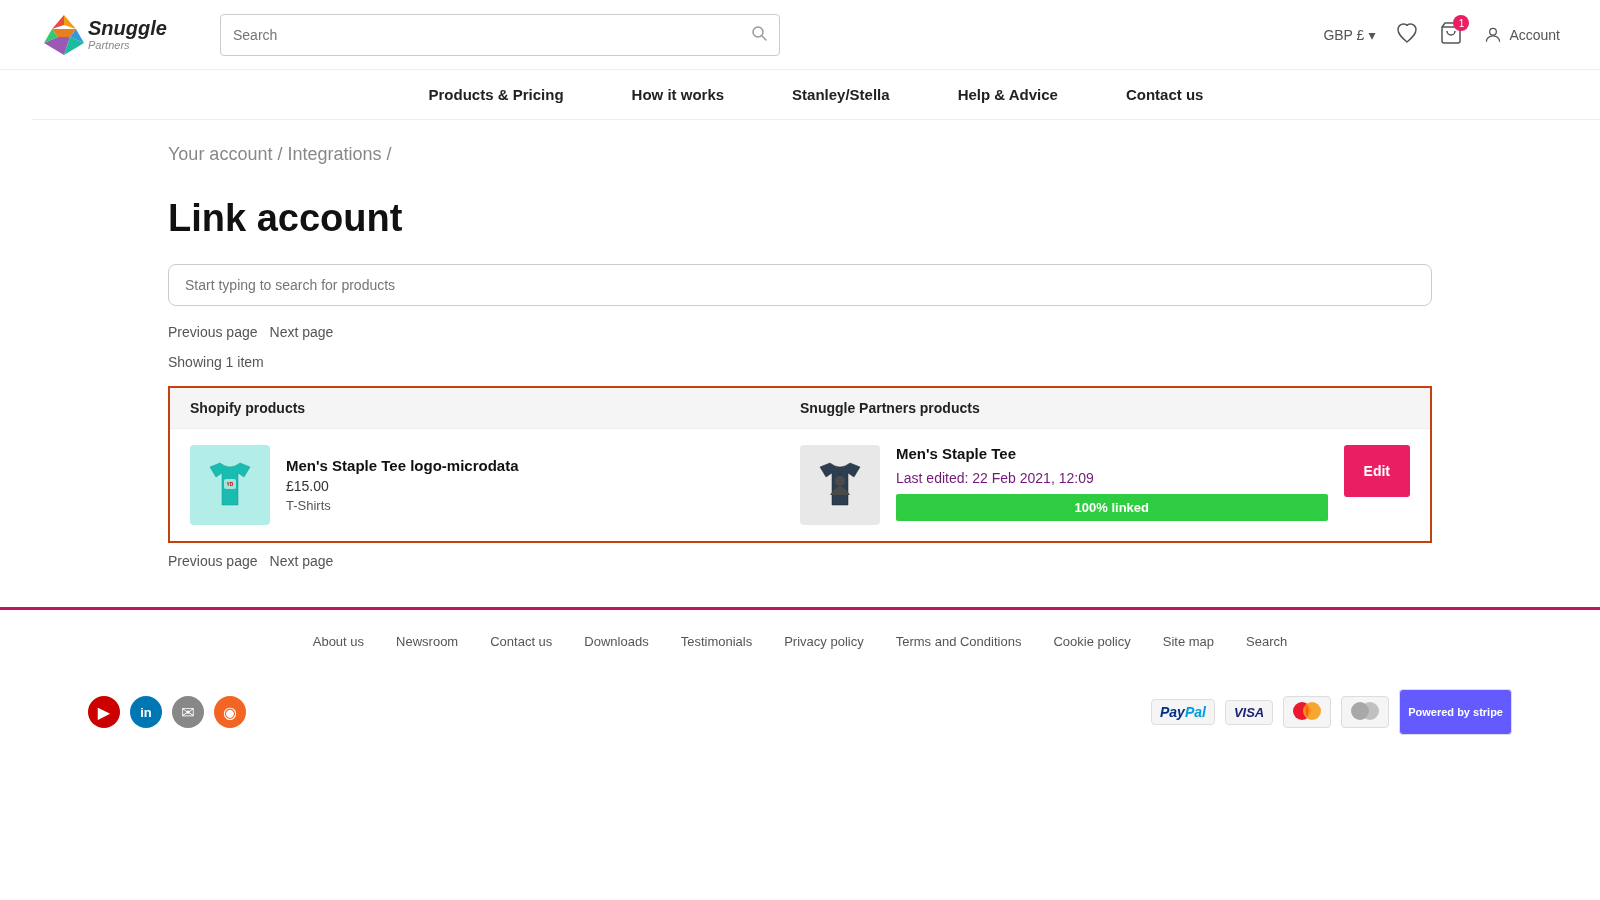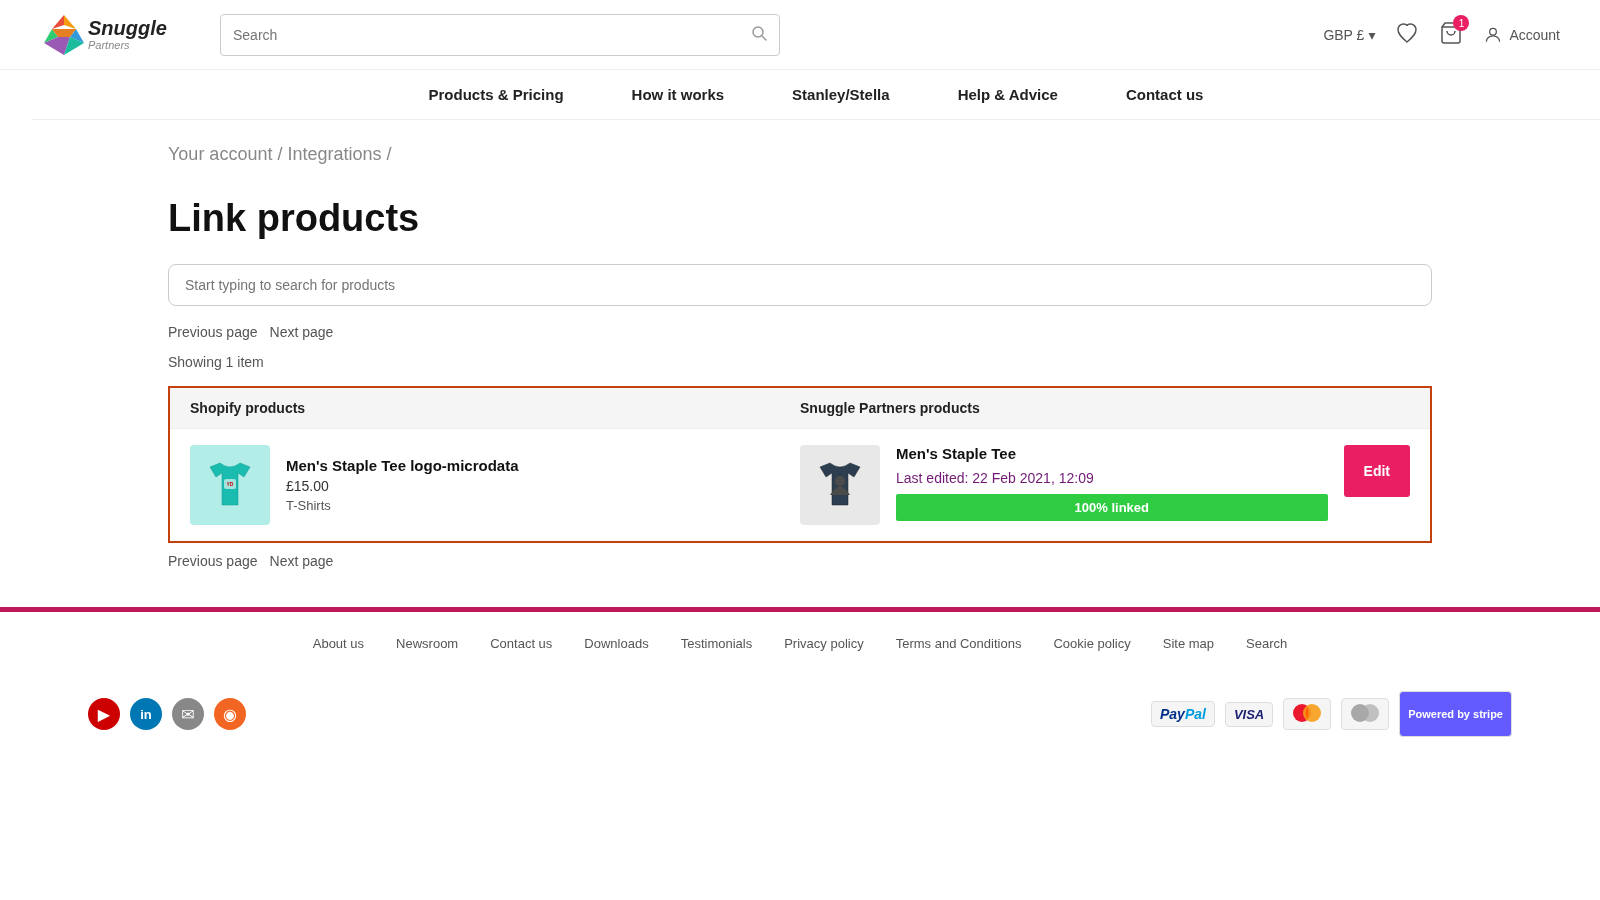--- a/index.html
+++ b/index.html
@@ -242,21 +242,21 @@
     .snuggle-product-col {
       flex: 1;
       display: flex;
       align-items: flex-start;
       gap: 16px;
     }
     .snuggle-details { flex: 1; display: flex; flex-direction: column; gap: 8px; }
 
     
     .footer-links {
-      border-top: 5px solid #be185d;
+      border-top: 3px solid #be185d;
       padding: 24px 88px;
       display: flex;
       flex-wrap: wrap;
       gap: 32px;
       justify-content: center;
     }
     .footer-link {
       font-size: 13px;
       color: #555;
       cursor: pointer;
@@ -393,21 +393,21 @@
 </nav>
 
 <main class="main">
   <div class="breadcrumb">
     <span>Your account</span>
     <span> / </span>
     <span>Integrations</span>
     <span> /</span>
   </div>
 
-  <h1 class="page-title">Link products</h1>
+  <h1 class="page-title">Link account</h1>
 
   <input class="product-search" type="text" placeholder="Start typing to search for products" style="">
 
   <div class="pagination-row">
     <button class="page-btn">Previous page</button>
     <button class="page-btn">Next page</button>
   </div>
 
   <div class="showing-label">Showing 1 item</div>
 

